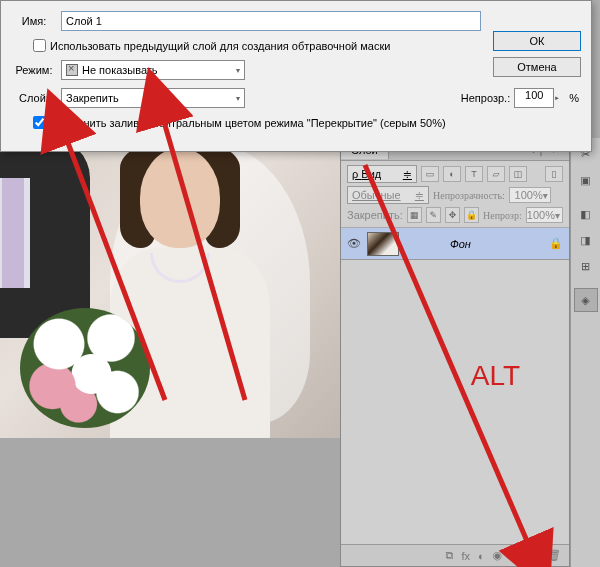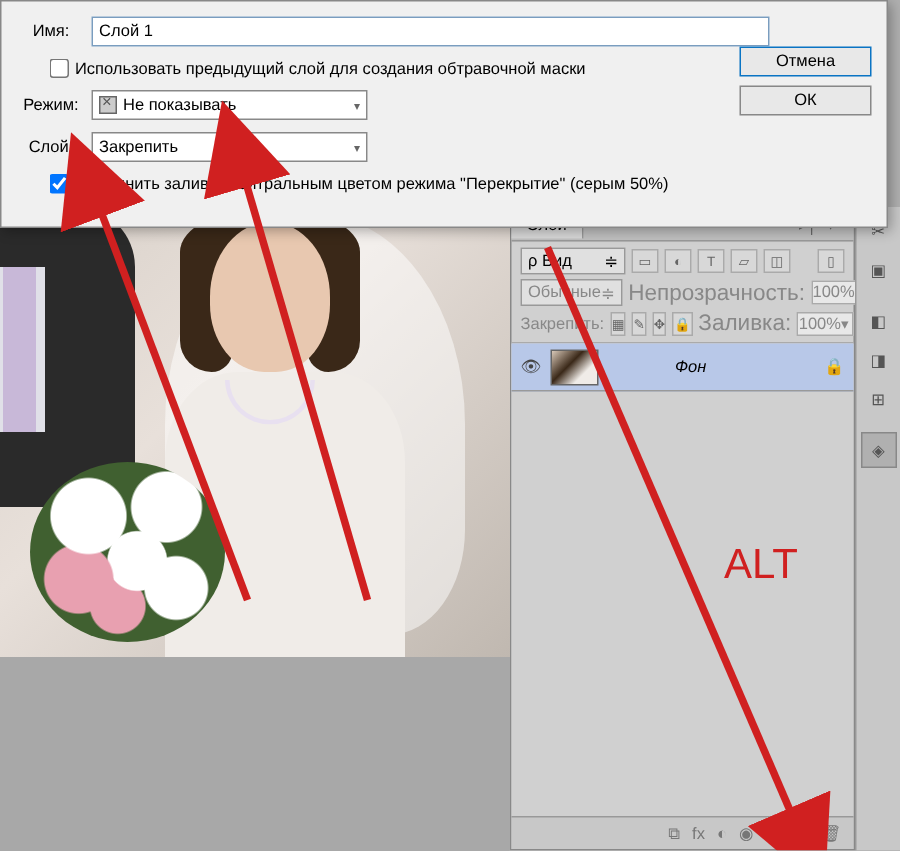--- a/index.html
+++ b/index.html
@@ -6,21 +6,21 @@
 body { width: 600px; height: 567px; background: #b0b0b0; position: relative; overflow: hidden; }
 
 
 .dialog { position: absolute; top: 0; left: 0; width: 592px; background: #f0f0f0; border: 1px solid #888; box-shadow: 2px 2px 8px rgba(0,0,0,0.3); z-index: 100; }
 .dialog-title { background: #0a74c4; color: #fff; padding: 4px 8px; display: flex; justify-content: space-between; align-items: center; height: 22px; }
 .dialog-close { color: #fff; width: 30px; text-align: center; cursor: pointer; }
 .dialog-body { padding: 10px 12px 14px 12px; }
 .row { display: flex; align-items: center; margin-bottom: 8px; }
 .row label.field-label { width: 42px; text-align: center; margin-right: 6px; color: #000; }
 .text-input { flex: 1; border: 1px solid #7a9dbf; padding: 2px 4px; height: 20px; background: #fff; }
-.text-input.wide { width: 452px; flex: none; }
+.text-input.wide { width: 420px; flex: none; }
 .checkbox-row { margin-left: 20px; margin-bottom: 8px; display: flex; align-items: flex-end; }
 .checkbox-row input { margin-right: 4px; }
 .select { border: 1px solid #888; background: #fff; height: 20px; padding: 0 4px; display: flex; align-items: center; justify-content: space-between; }
 .select .arrow { color: #666; font-size: 8px; }
 .select.color { width: 184px; }
 .select.color .swatch { width: 12px; height: 12px; border: 1px solid #666; background: #ccc; margin-right: 4px; position: relative; }
 .select.color .swatch::after { content: "×"; position: absolute; top: -3px; left: 1px; color: #555; font-size: 11px; }
 .select.mode { width: 184px; }
 .opacity-group { display: flex; align-items: center; margin-left: auto; }
 .opacity-group label { margin-right: 4px; }
@@ -46,44 +46,44 @@
 .bouquet { position: absolute; left: 20px; bottom: 10px; width: 130px; height: 120px; background: radial-gradient(circle at 30% 30%, #fff 0%, #fff 20%, transparent 21%), radial-gradient(circle at 70% 25%, #fff 0%, #fff 18%, transparent 19%), radial-gradient(circle at 25% 65%, #e8a0b0 0%, #e8a0b0 18%, transparent 19%), radial-gradient(circle at 55% 55%, #fff 0%, #fff 20%, transparent 21%), radial-gradient(circle at 75% 70%, #fff 0%, #fff 16%, transparent 17%), radial-gradient(circle at 45% 80%, #e8a0b0 0%, #e8a0b0 15%, transparent 16%), #406030; border-radius: 50%; }
 .canvas-gray { position: absolute; top: 438px; left: 0; width: 340px; height: 130px; background: #a8a8a8; }
 
 
 .layers { position: absolute; top: 138px; left: 340px; width: 230px; height: 429px; background: #d0d0d0; border: 1px solid #888; display: flex; flex-direction: column; }
 .layers-tabs { display: flex; background: #c0c0c0; height: 22px; align-items: center; border-bottom: 1px solid #999; }
 .tab { padding: 3px 10px; background: #d8d8d8; border-right: 1px solid #999; }
 .tab-icons { margin-left: auto; display: flex; gap: 6px; padding-right: 6px; color: #666; }
 .layers-opts { padding: 4px 6px; border-bottom: 1px solid #aaa; }
 .opts-row { display: flex; align-items: center; gap: 4px; margin-bottom: 3px; }
-.small-select { border: 1px solid #999; background: #e0e0e0; height: 18px; padding: 0 4px; font-size: 10px; display: flex; align-items: center; justify-content: space-between; }
+.small-select { border: 1px solid #999; background: #e0e0e0; height: 18px; padding: 0 4px; font-size: 10px; display: flex; align-items: center; justify-content: space-between; text-decoration: underline; }
 .small-select.kind { width: 70px; }
 .icon-btn { width: 18px; height: 16px; border: 1px solid #aaa; background: #d8d8d8; display: inline-flex; align-items: center; justify-content: center; font-size: 9px; color: #666; }
 .small-select.blend { width: 82px; color: #888; }
-.opt-label { font-size: 15px; color: #888; }
+.opt-label { font-size: 10px; color: #888; font-family: Liberation Serif, serif; }
 .pct-input { width: 42px; border: 1px solid #aaa; height: 16px; font-size: 10px; text-align: right; padding-right: 2px; background: #e8e8e8; color: #888; display: inline-flex; align-items: center; justify-content: flex-end; }
 .lock-row { display: flex; align-items: center; gap: 4px; font-size: 10px; color: #888; }
 .layers-list { flex: 1; background: #d0d0d0; }
 .layer-item { display: flex; align-items: center; background: #b8c8e8; height: 32px; border-bottom: 1px solid #999; padding: 0 6px; gap: 6px; }
 .eye { width: 14px; color: #444; }
 .thumb { width: 32px; height: 24px; background: linear-gradient(135deg,#d8c8b8,#3a2818 40%,#f0ece8 70%); border: 1px solid #666; }
 .layer-name { font-style: italic; color: #000; flex: 1; margin-left: 45px; }
 .lock-icon { color: #666; }
 .layers-footer { height: 22px; background: #c8c8c8; border-top: 1px solid #999; display: flex; align-items: center; justify-content: flex-end; gap: 8px; padding: 0 8px; color: #777; font-size: 10px; }
 
 
 .rtool { position: absolute; top: 138px; right: 0; width: 30px; height: 429px; background: #c8c8c8; border-left: 1px solid #999; display: flex; flex-direction: column; align-items: center; padding-top: 4px; gap: 2px; }
 .rtool .tbtn { width: 24px; height: 24px; display: flex; align-items: center; justify-content: center; color: #555; border: 1px solid transparent; }
 .rtool .tbtn.sep { margin-top: 8px; }
 .rtool .tbtn.active { background: #b0b0b0; border: 1px solid #888; }
 
 
 .arrows-svg { position: absolute; top: 0; left: 0; width: 600px; height: 567px; pointer-events: none; z-index: 200; }
-.alt-text { position: absolute; right: 68px; top: 360px; color: #d02020; font-size: 28px; font-family: Arial; z-index: 201; }
+.alt-text { position: absolute; right: 80px; top: 360px; color: #d02020; font-size: 28px; font-family: Arial; z-index: 201; }
 </style>
 </head>
 <body>
 
 <div class="dialog">
   <div class="dialog-body">
     <div class="row">
       <label class="field-label">Имя:</label>
       <input class="text-input wide" value="Слой 1" style="">
     </div>
@@ -100,29 +100,35 @@
           </span>
         <span class="arrow">▾</span>
       </div>
     </div>
     <div class="row">
       <label class="field-label">Слой:</label>
       <div class="select mode">
         <span>Закрепить</span>
         <span class="arrow">▾</span>
       </div>
+      <div class="opacity-group">
+        <label>Непрозр.:</label>
+        <div class="num-input">100</div>
+        <span class="spinner">▸</span>
+        <span class="pct">%</span>
+      </div>
     </div>
     <div class="checkbox-row">
       <input type="checkbox" checked="" style="">
       <span>Выполнить заливку нейтральным цветом режима "Перекрытие" (серым 50%)</span>
     </div>
   </div>
   <div class="dlg-buttons">
+    <div class="dlg-btn">ОК</div>
     <div class="dlg-btn">Отмена</div>
-    <div class="dlg-btn">ОК</div>
   </div>
 </div>
 
 <div class="canvas">
   <div class="veil"></div>
   <div class="dress"></div>
   <div class="groom"></div>
   <div class="tie-bg"></div>
   <div class="tie"></div>
   <div class="bride-hair"></div>
@@ -162,21 +168,21 @@
       </div>
       <span class="opt-label">Непрозрачность:</span>
       <span class="pct-input"><span>100%</span> ▾</span>
     </div>
     <div class="lock-row">
       <span>Закрепить:</span>
       <span class="icon-btn">▦</span>
       <span class="icon-btn">✎</span>
       <span class="icon-btn">✥</span>
       <span class="icon-btn">🔒</span>
-      <span style="margin-left:auto" class="opt-label">Заливка:</span>
+      <span style="margin-left:auto" class="opt-label">Непрозр:</span>
       <span class="pct-input"><span>100%</span> ▾</span>
     </div>
   </div>
   <div class="layers-list">
     <div class="layer-item">
       <span class="eye">👁</span>
       <div class="thumb"></div>
       <span class="layer-name">Фон</span>
       <span class="lock-icon">🔒</span>
     </div>

